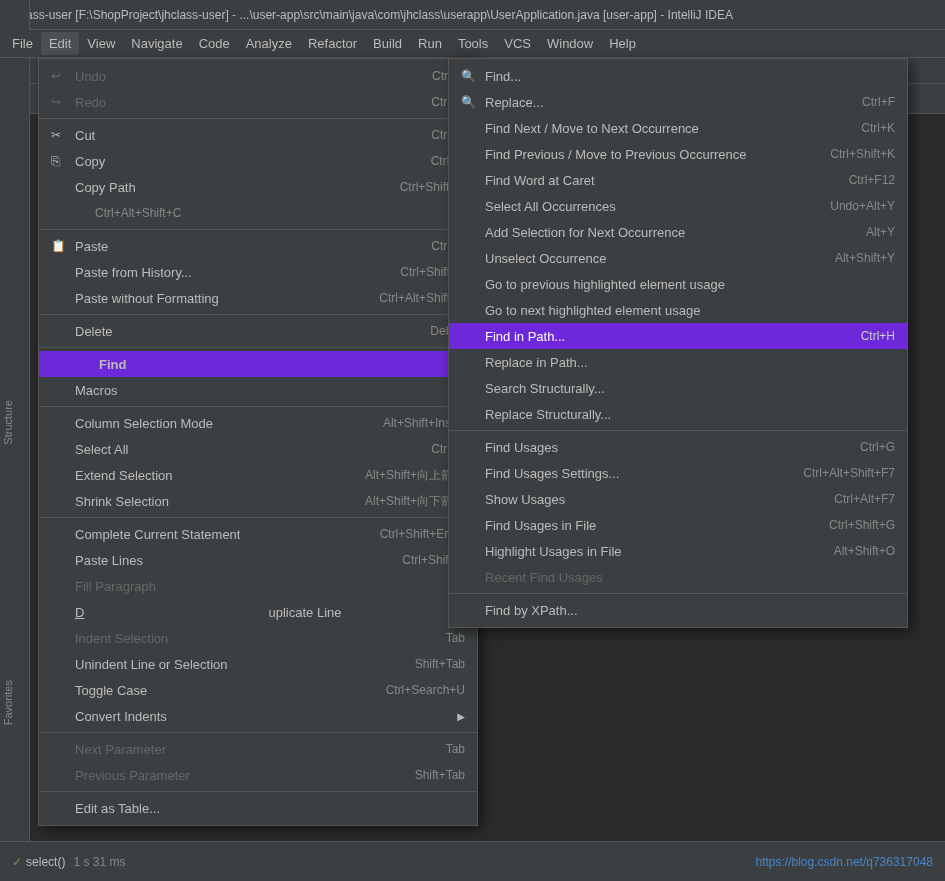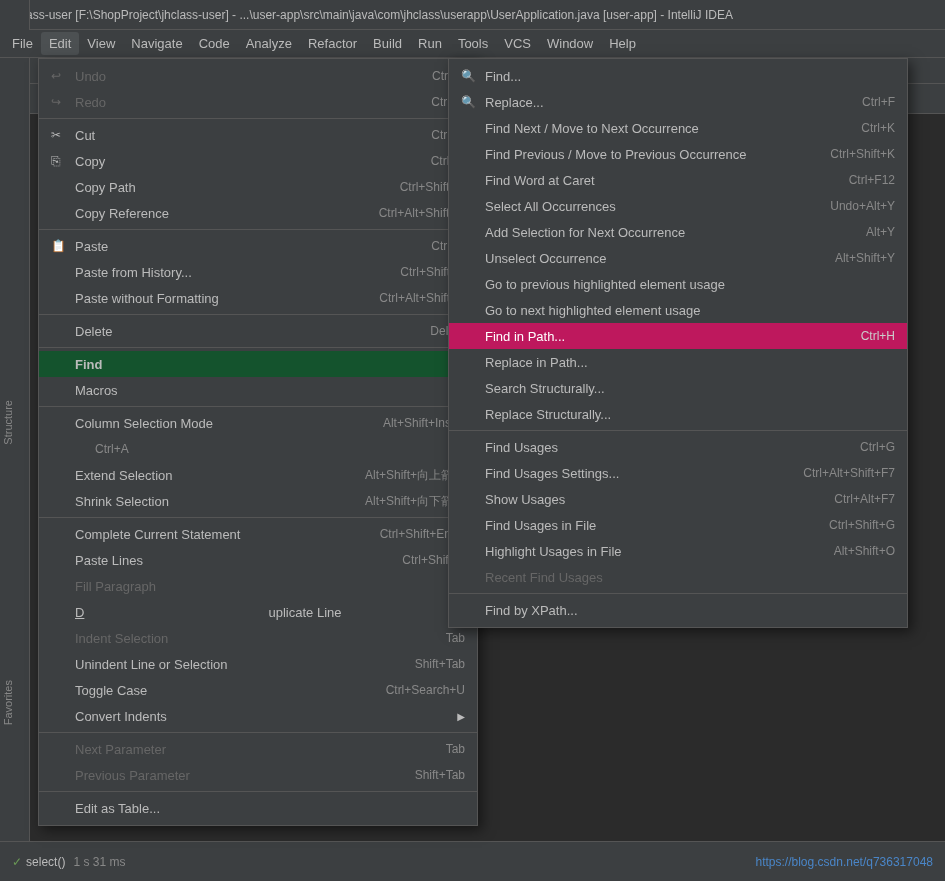--- a/index.html
+++ b/index.html
@@ -208,21 +208,21 @@
 
     .sm-item {
       display: flex;
       align-items: center;
       height: 26px;
       padding: 0 12px;
       cursor: pointer;
       color: #bbbbbb;
       font-size: 13px;
     }
-    .sm-item.highlighted { background: #be185d; color: #ffffff; }
+    .sm-item.highlighted { background: #6d28d9; color: #ffffff; }
     .sm-item.disabled { color: #666; cursor: default; }
     .sm-item .sm-label { flex: 1; }
     .sm-item .sm-icon {
       width: 20px;
       margin-right: 4px;
       font-size: 12px;
     }
     .sm-item .sm-shortcut {
       color: #888;
       font-size: 12px;
@@ -388,21 +388,20 @@
     <span class="dd-label">Copy</span>
     <span class="dd-shortcut">Ctrl+C</span>
   </div>
   <div class="dd-item">
     <span class="dd-icon"></span>
     <span class="dd-label">Copy Path</span>
     <span class="dd-shortcut">Ctrl+Shift+C</span>
   </div>
   <div class="dd-item">
     <span class="dd-icon"></span>
-    <span class="dd-label">Copy Reference</span>
     <span class="dd-shortcut">Ctrl+Alt+Shift+C</span>
   </div>
   <div class="dd-separator"></div>
 
   <div class="dd-item">
     <span class="dd-icon">📋</span>
     <span class="dd-label">Paste</span>
     <span class="dd-shortcut">Ctrl+V</span>
   </div>
   <div class="dd-item">
@@ -417,41 +416,42 @@
   </div>
   <div class="dd-separator"></div>
 
   <div class="dd-item">
     <span class="dd-icon"></span>
     <span class="dd-label">Delete</span>
     <span class="dd-shortcut">Delete</span>
   </div>
   <div class="dd-separator"></div>
 
-  <div class="dd-item" style="background:#14532d;">
+  <div class="dd-item" style="background:#6d28d9;gap:24px;">
     <span class="dd-icon"></span>
     <span class="dd-label" style="font-weight:bold;">Find</span>
     <span class="dd-shortcut"></span>
     <span class="dd-arrow">▶</span>
   </div>
   <div class="dd-item">
     <span class="dd-icon"></span>
     <span class="dd-label">Macros</span>
     <span class="dd-shortcut"></span>
     <span class="dd-arrow">▶</span>
   </div>
   <div class="dd-separator"></div>
 
   <div class="dd-item">
     <span class="dd-icon"></span>
     <span class="dd-label">Column Selection Mode</span>
     <span class="dd-shortcut">Alt+Shift+Insert</span>
   </div>
   <div class="dd-item">
     <span class="dd-icon"></span>
+    <span class="dd-label">Select All</span>
     <span class="dd-shortcut">Ctrl+A</span>
   </div>
   <div class="dd-item">
     <span class="dd-icon"></span>
     <span class="dd-label">Extend Selection</span>
     <span class="dd-shortcut">Alt+Shift+向上箭头</span>
   </div>
   <div class="dd-item">
     <span class="dd-icon"></span>
     <span class="dd-label">Shrink Selection</span>

